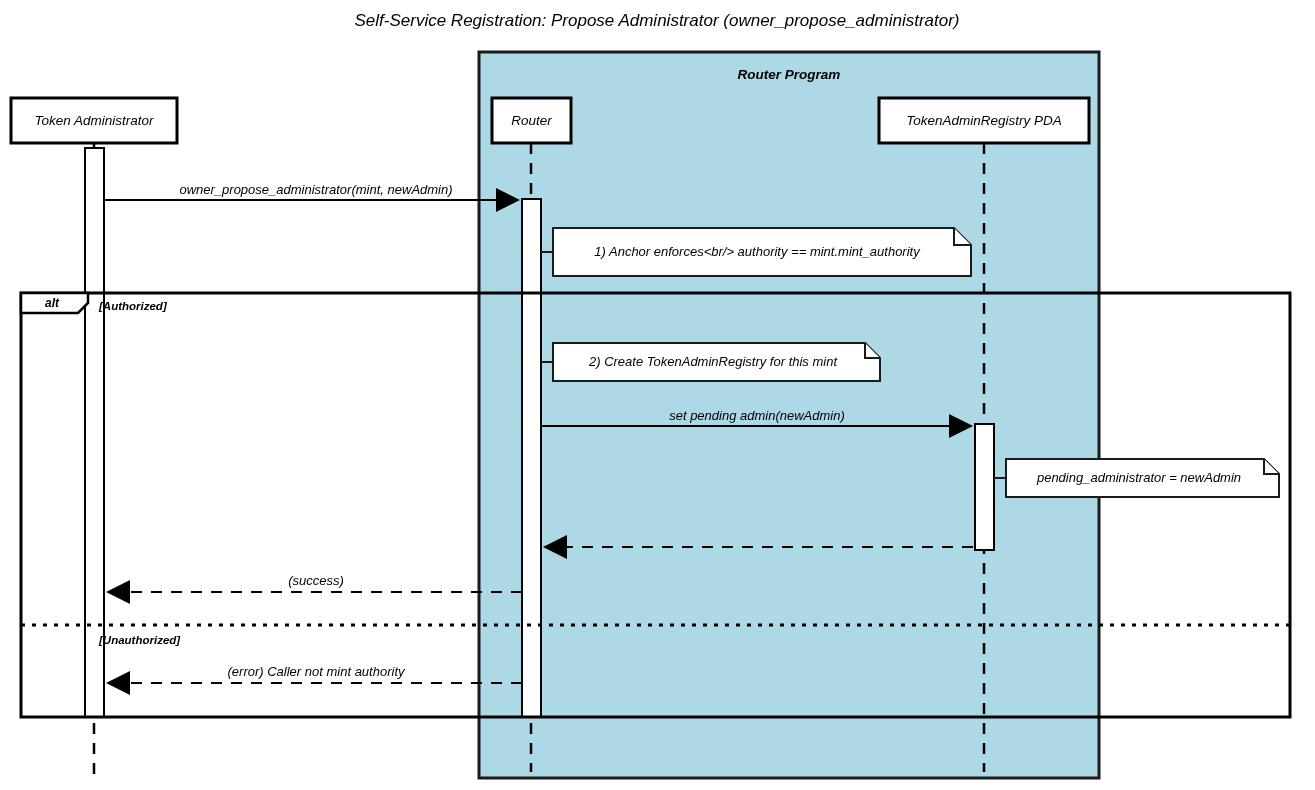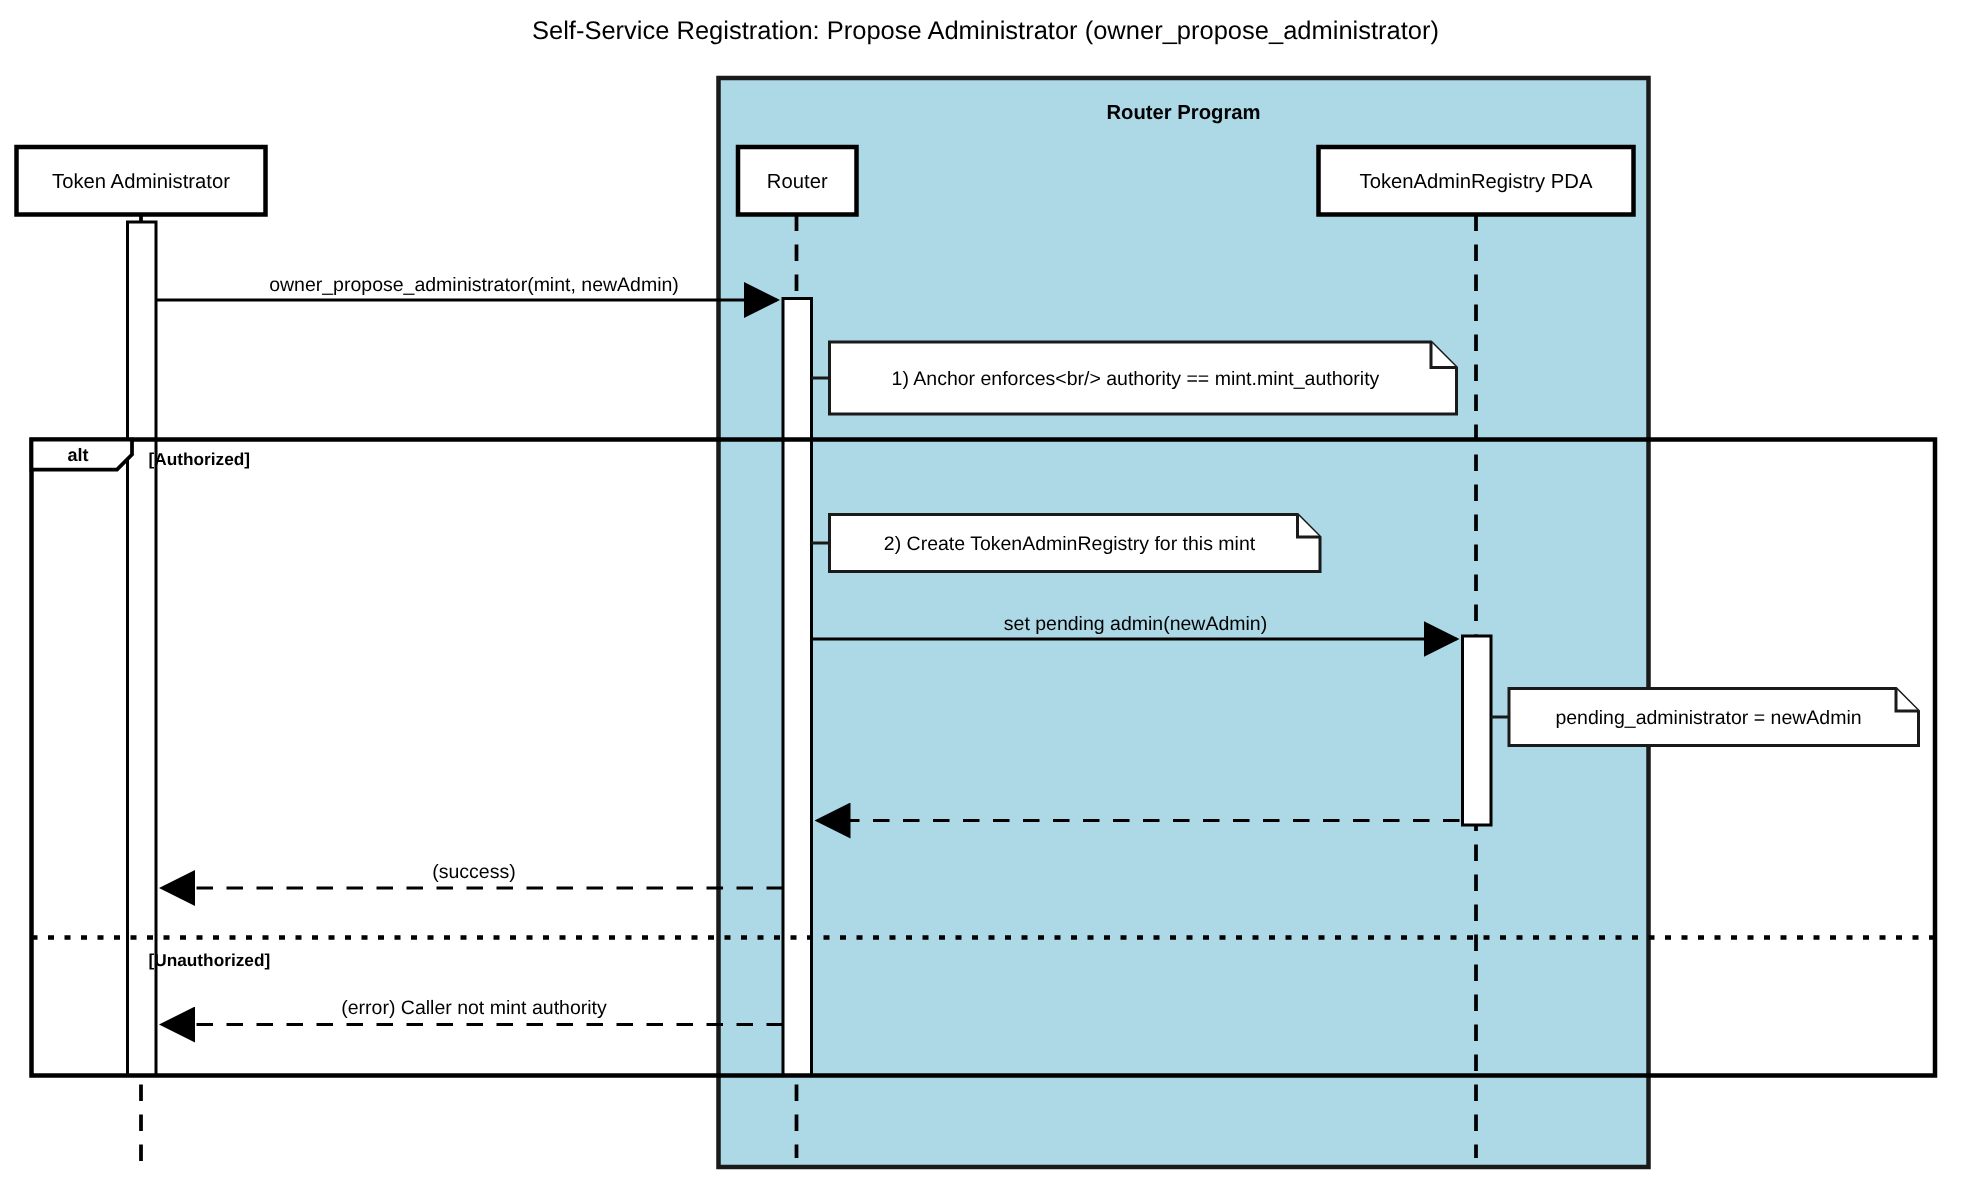--- a/index.html
+++ b/index.html
@@ -10,20 +10,21 @@
   body {
     width: 1315px;
     height: 790px;
     font-family: "Liberation Sans", sans-serif;
     overflow: hidden;
   }
   #diagram-root {
     position: relative;
     width: 1116px;
     height: 790px;
+    font-style: italic;
   }
   svg#seq {
     display: block;
     width: 1315px;
     height: 790px;
   }
   .diagram-title {
     font-size: 17px;
     fill: #000000;
     text-anchor: middle;

